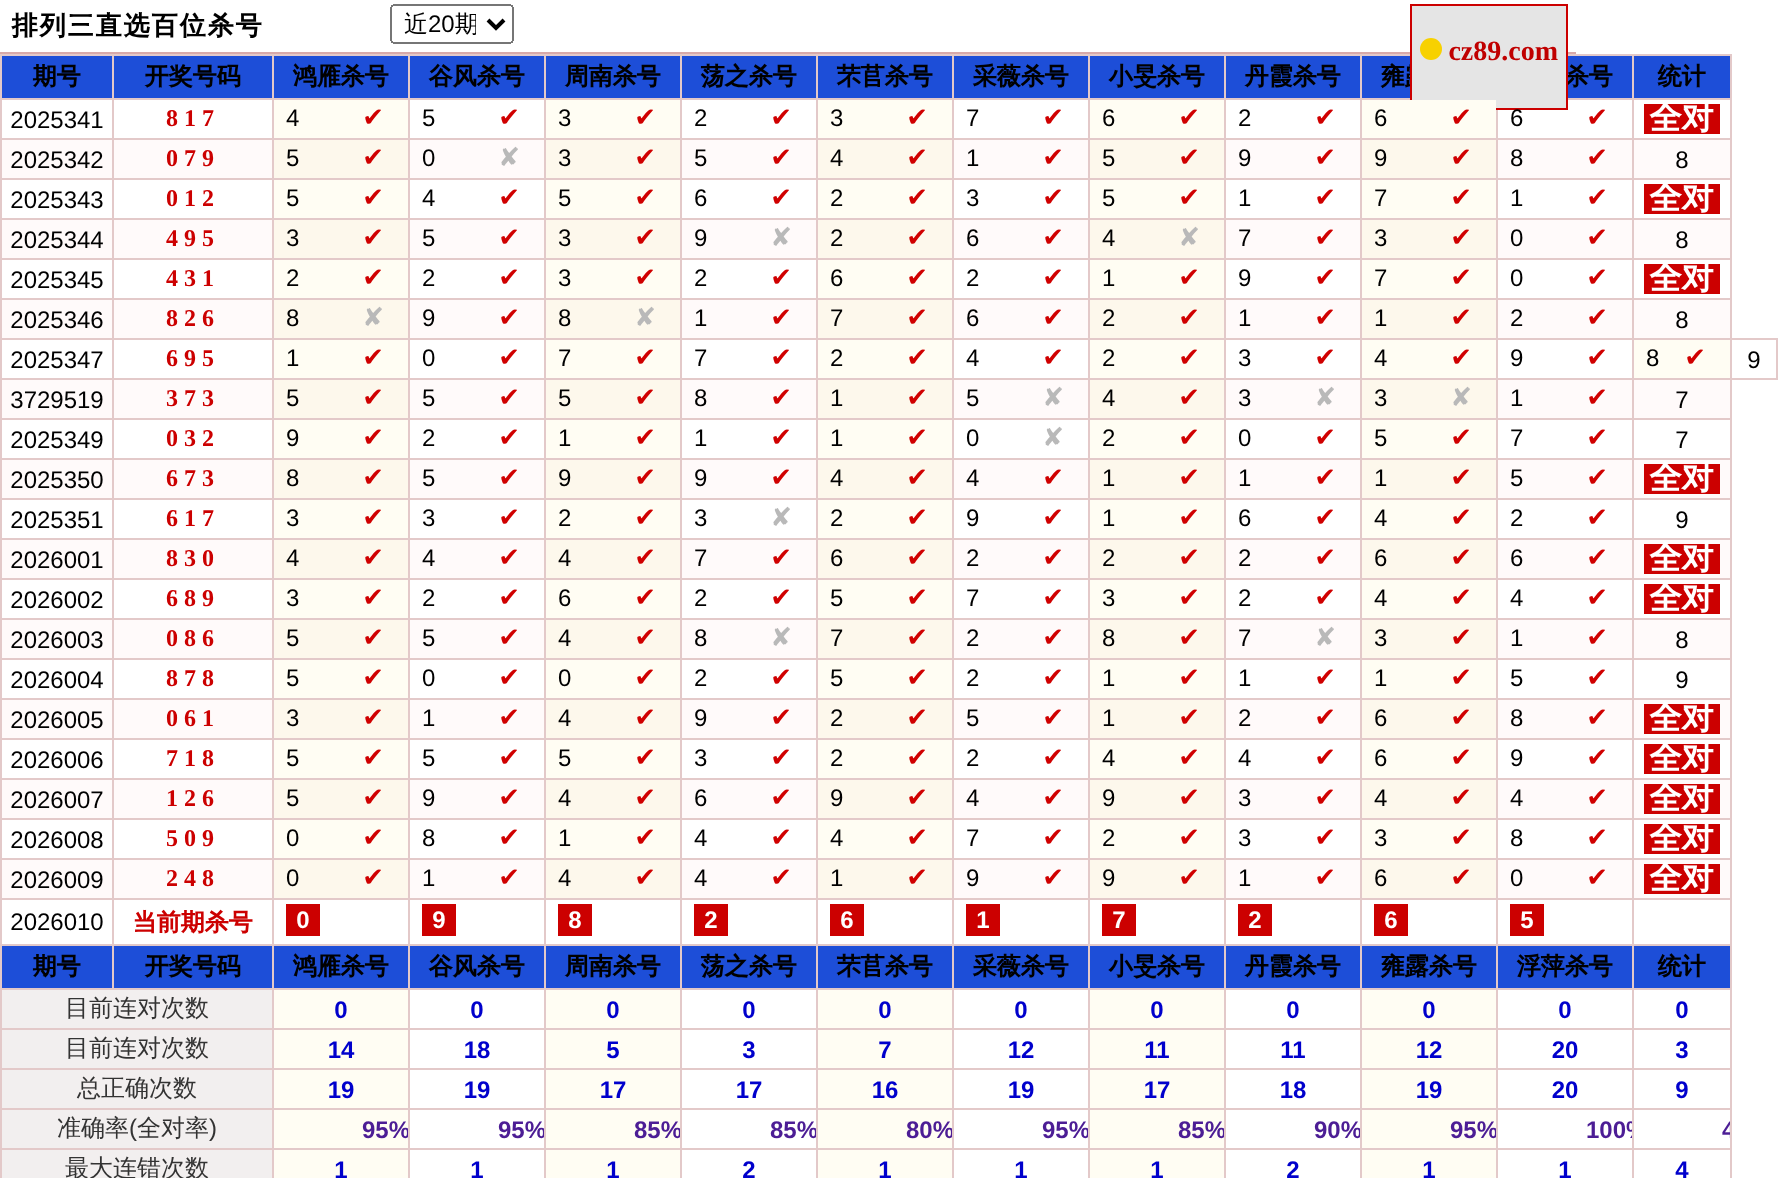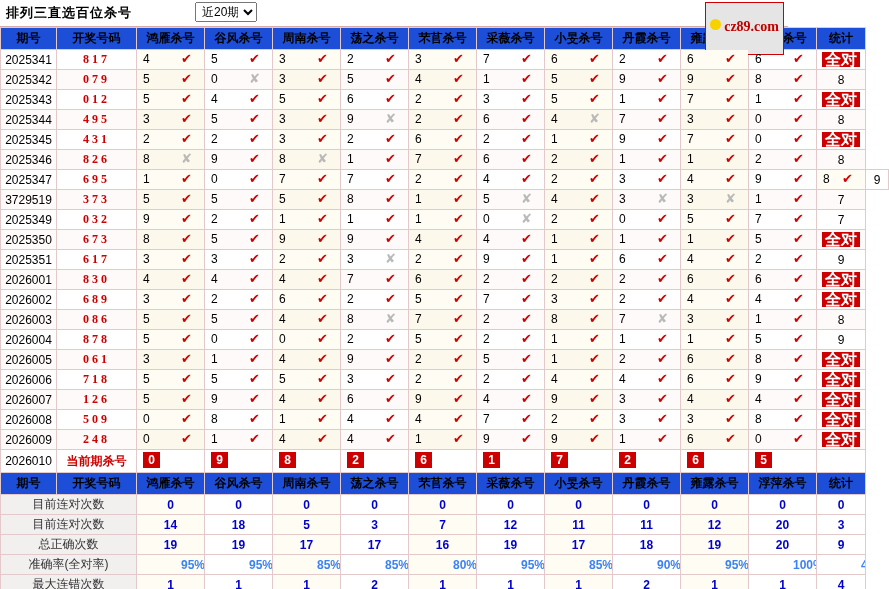--- a/index.html
+++ b/index.html
@@ -113,21 +113,21 @@
   .cur td.kcell .badge{position:absolute;left:6px;top:2px;margin:0;}
 
   
   .slabel{
     background:#f2efef;
     color:#333;
     text-align:center;
     font-size:12px;
   }
   .sval{color:#0000cc;font-weight:bold;}
-  .sred{color:#3b82f6;font-weight:bold;padding-left:44px;}
+  .sred{color:#4c1d95;font-weight:bold;padding-left:44px;}
 </style>
 </head>
 <body>
 
 <div class="wrap">
 
   <div class="topbar">
     <div class="title">排列三直选百位杀号</div>
     <div class="selwrap">
       <select id="period-select"><option value="近20期">近20期</option><option value="近30期">近30期</option><option value="近50期">近50期</option></select>

